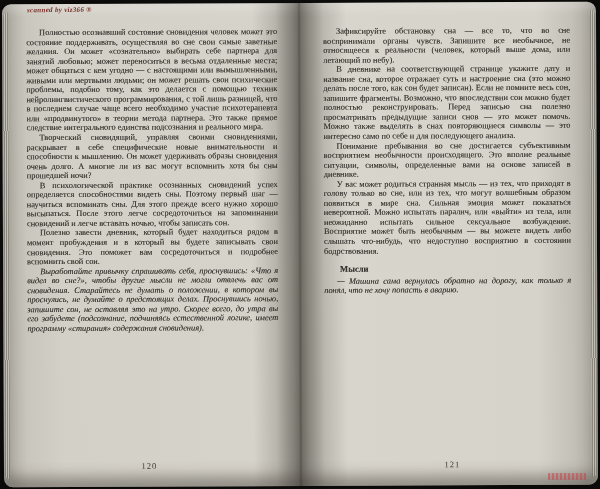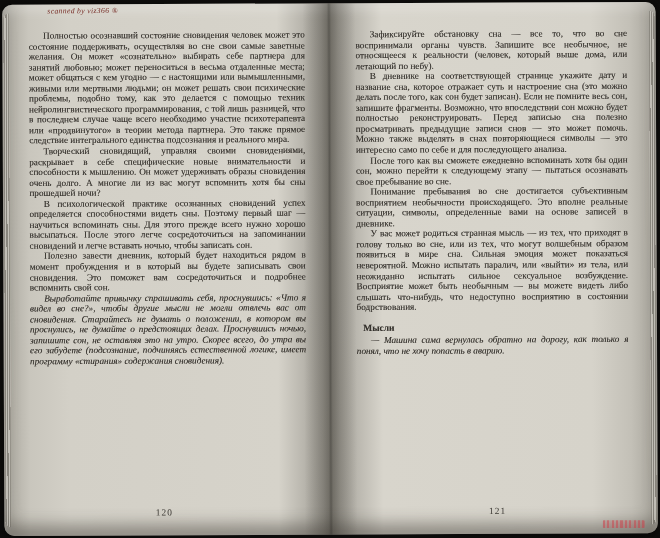--- a/index.html
+++ b/index.html
@@ -21,28 +21,28 @@
   .spread{position:absolute;inset:0;display:flex;}
   .page{flex:1;position:relative;box-sizing:border-box;color:#35322d;}
   .page .text{position:absolute;top:24px;bottom:34px;overflow:hidden;
     font-size:8.4px;line-height:9.55px;text-align:justify;
     text-shadow:0 0 .4px rgba(55,50,45,.55);}
   .page.left .text{left:24px;right:22px;}
   .page.right .text{left:24px;right:26px;}
   p.para{margin:0;text-indent:13px;}
   p.para.italic, p.quote{font-style:italic;}
   p.quote{margin:0;text-indent:13px;}
-  .section-heading{margin:9px 0 2px 6px;font-size:8.6px;font-weight:bold;
+  .section-heading{margin:9px 0 2px 16px;font-size:8.6px;font-weight:bold;
     font-style:normal;}
   .pagenum{position:absolute;bottom:16px;width:100%;text-align:center;
     font-size:8.5px;letter-spacing:1px;color:#3a3732;}
   .page.left .pagenum{padding-right:6px;box-sizing:border-box;}
   .page.right .pagenum{padding-left:6px;box-sizing:border-box;}
-  .scan-credit{position:absolute;top:6px;left:43px;font-size:7px;font-style:italic;
-    color:#79302a;letter-spacing:.3px;transform:rotate(-0.4deg);}
+  .scan-credit{position:absolute;top:6px;left:27px;font-size:7px;font-style:italic;
+    color:#79302a;letter-spacing:.3px;transform:rotate(-0.4deg);font-weight:bold;}
   .red-stamp{position:absolute;right:14px;bottom:9px;width:38px;height:7px;
     background:repeating-linear-gradient(to right, rgba(205,60,70,.55) 0 2px,
       rgba(205,60,70,.15) 2px 4px);filter:blur(.6px);border-radius:1px;}
   
   .edge{position:absolute;top:8px;bottom:8px;width:5px;pointer-events:none;
     background:repeating-linear-gradient(to right, rgba(90,86,78,.35) 0 1px,
       rgba(225,222,214,.5) 1px 2px);}
   .edge.left-edge{left:1px;border-radius:6px 0 0 6px;}
   .edge.right-edge{right:1px;border-radius:0 6px 6px 0;}
 </style>
@@ -63,21 +63,20 @@
           <p class="para">Полезно завести дневник, который будет находиться рядом в момент пробуждения и в который вы будете записывать свои сновидения. Это поможет вам сосредоточиться и подробнее вспомнить свой сон.</p>
           <p class="para italic">Выработайте привычку спрашивать себя, проснувшись: «Что я видел во сне?», чтобы другие мысли не могли отвлечь вас от сновидения. Старайтесь не думать о положении, в котором вы проснулись, не думайте о предстоящих делах. Проснувшись ночью, запишите сон, не оставляя это на утро. Скорее всего, до утра вы его забудете (подсознание, подчиняясь естественной логике, имеет программу «стирания» содержания сновидения).</p>
         </div>
         <div class="pagenum">120</div>
       </div>
 
       <div class="page right">
         <div class="text">
           <p class="para">Зафиксируйте обстановку сна — все то, что во сне воспринимали органы чувств. Запишите все необычное, не относящееся к реальности (человек, который выше дома, или летающий по небу).</p>
           <p class="para">В дневнике на соответствующей странице укажите дату и название сна, которое отражает суть и настроение сна (это можно делать после того, как сон будет записан). Если не помните весь сон, запишите фрагменты. Возможно, что впоследствии сон можно будет полностью реконструировать. Перед записью сна полезно просматривать предыдущие записи снов — это может помочь. Можно также выделять в снах повторяющиеся символы — это интересно само по себе и для последующего анализа.</p>
-          <p class="para">После того как вы сможете ежедневно вспоминать хотя бы один сон, можно перейти к следующему этапу — пытаться осознавать свое пребывание во сне.</p>
           <p class="para">Понимание пребывания во сне достигается субъективным восприятием необычности происходящего. Это вполне реальные ситуации, символы, определенные вами на основе записей в дневнике.</p>
           <p class="para">У вас может родиться странная мысль — из тех, что приходят в голову только во сне, или из тех, что могут волшебным образом появиться в мире сна. Сильная эмоция может показаться невероятной. Можно испытать паралич, или «выйти» из тела, или неожиданно испытать сильное сексуальное возбуждение. Восприятие может быть необычным — вы можете видеть либо слышать что-нибудь, что недоступно восприятию в состоянии бодрствования.</p>
           <div class="section-heading">Мысли</div>
           <p class="quote">— Машина сама вернулась обратно на дорогу, как только я понял, что не хочу попасть в аварию.</p>
         </div>
         <div class="pagenum">121</div>
       </div>
     </div>
 
     <div class="gutter-shadow"></div>

